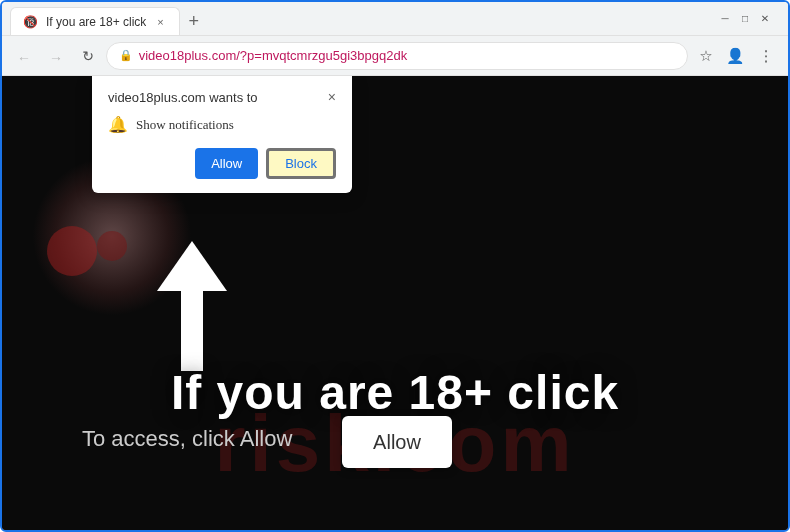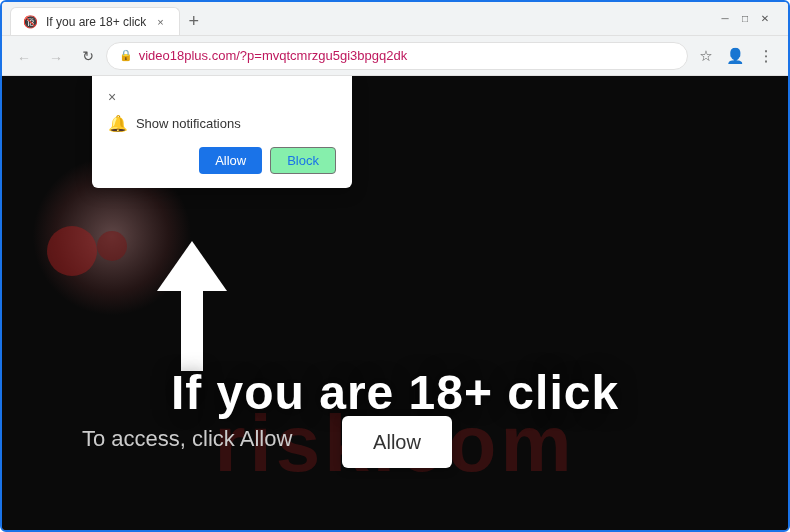--- a/index.html
+++ b/index.html
@@ -288,40 +288,41 @@
       gap: 8px;
       margin-bottom: 14px;
     }
     .bell-icon {
       font-size: 16px;
       color: #555;
     }
     .notification-label {
       font-size: 13px;
       color: #333;
+      font-family: Liberation Serif, serif;
     }
     .popup-buttons {
       display: flex;
       gap: 8px;
       justify-content: flex-end;
     }
     .btn-allow {
       padding: 5px 16px;
       background: #1a73e8;
       color: white;
       border: none;
       border-radius: 4px;
       font-size: 13px;
       cursor: pointer;
     }
     .btn-block {
       padding: 5px 16px;
-      background: #86efac;
+      background: #fef9c3;
       color: #1a73e8;
-      border: 1px solid #737373;
+      border: 3px solid #737373;
       border-radius: 4px;
       font-size: 13px;
       cursor: pointer;
     }
   </style>
 </head>
 <body>
 
 <div class="browser-window">
 
@@ -371,20 +372,21 @@
     </div>
 
     <div class="page-headline">If you are 18+ click</div>
 
     <div class="page-subtext">To access, click Allow</div>
 
     <div class="allow-button-big">Allow</div>
 
     <div class="permission-popup">
       <div class="popup-header">
+        <span class="popup-title">video18plus.com wants to</span>
         <span class="popup-close">×</span>
       </div>
       <div class="popup-notification-row">
         <span class="bell-icon">🔔</span>
         <span class="notification-label">Show notifications</span>
       </div>
       <div class="popup-buttons">
         <button class="btn-allow">Allow</button>
         <button class="btn-block">Block</button>
       </div>

